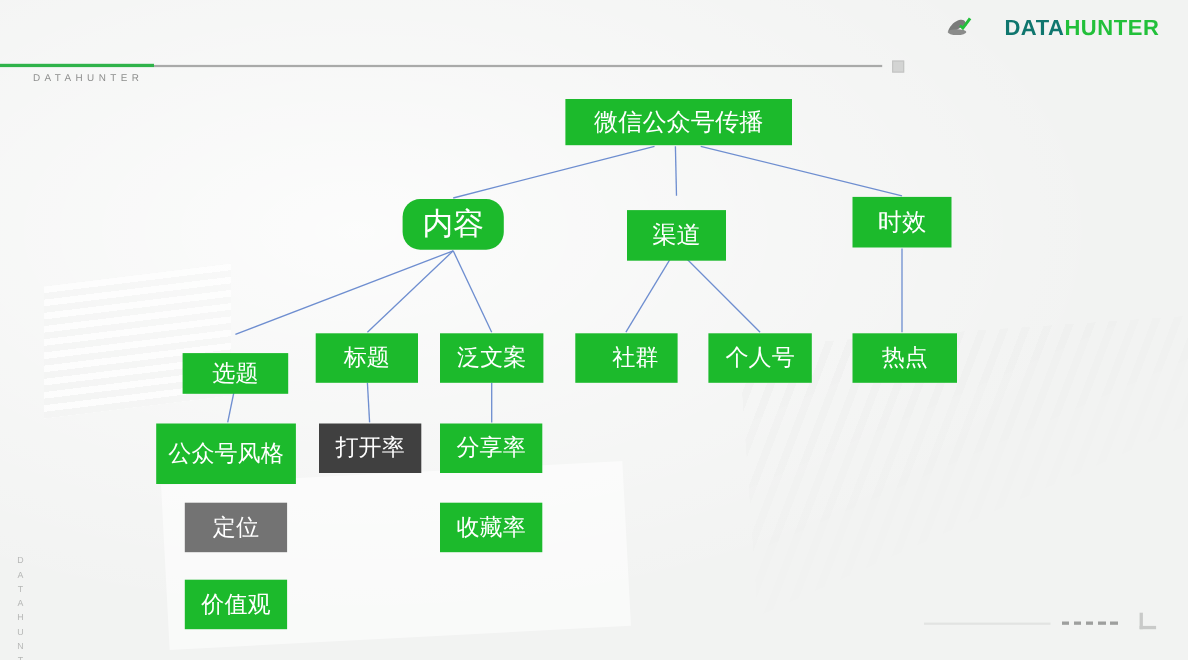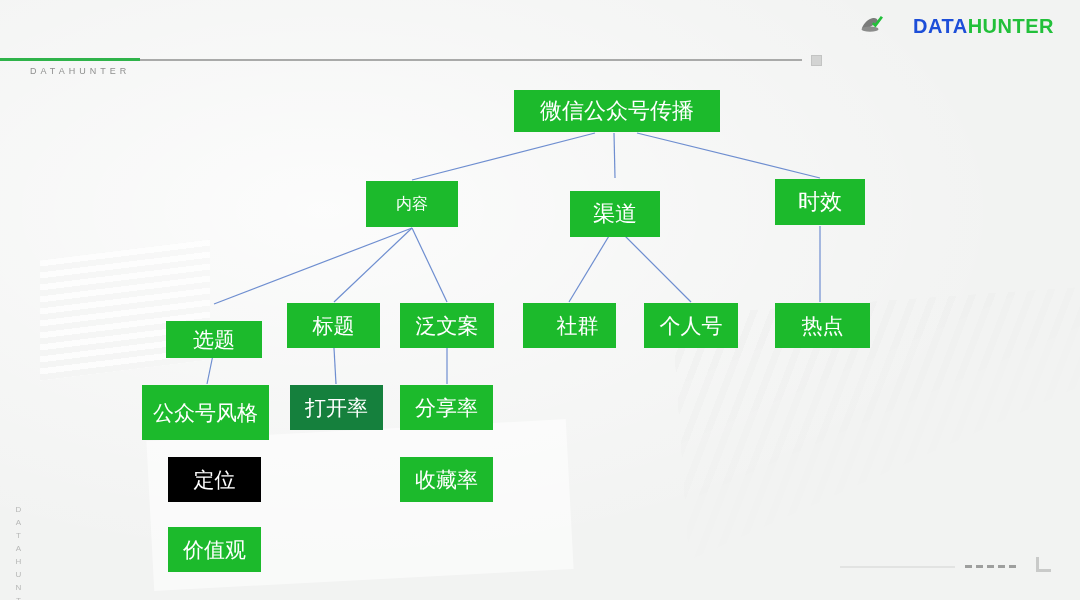--- a/index.html
+++ b/index.html
@@ -120,21 +120,21 @@
     top: 14px;
     display: flex;
     align-items: center;
     gap: 8px;
   }
   .logo-text {
     font-size: 20px;
     font-weight: bold;
     letter-spacing: 0.5px;
   }
-  .logo-data { color: #1d4ed8; margin-left: 20px; }
+  .logo-data { color: #0f766e; margin-left: 20px; }
   .logo-hunter { color: #22c03a; }
 
   
   .side-label {
     position: absolute;
     left: 14px;
     top: 505px;
     font-size: 8px;
     letter-spacing: 4px;
     color: #b6b7b6;
@@ -237,33 +237,33 @@
         <line x1="412" y1="228" x2="447" y2="302" stroke="#6e8ed0" stroke-width="1.2"></line>
         <line x1="615" y1="226" x2="569" y2="302" stroke="#6e8ed0" stroke-width="1.2"></line>
         <line x1="615" y1="226" x2="691" y2="302" stroke="#6e8ed0" stroke-width="1.2"></line>
         <line x1="820" y1="226" x2="820" y2="302" stroke="#6e8ed0" stroke-width="1.2"></line>
         <line x1="214" y1="350" x2="207" y2="384" stroke="#6e8ed0" stroke-width="1.2"></line>
         <line x1="334" y1="348" x2="336" y2="384" stroke="#6e8ed0" stroke-width="1.2"></line>
         <line x1="447" y1="348" x2="447" y2="384" stroke="#6e8ed0" stroke-width="1.2"></line>
       </svg>
     <div id="node-layer">
         <div class="node" style="left: 514px; top: 90px; width: 206px; height: 42px; font-size: 22px; background: rgb(28, 186, 44);">微信公众号传播</div>
-        <div class="node" style="left: 366px; top: 181px; width: 92px; height: 46px; font-size: 16px; background: rgb(28, 186, 44);">内容</div>
+        <div class="node" style="left: 366px; top: 181px; width: 92px; height: 46px; font-size: 28px; background: rgb(28, 186, 44); border-radius: 16px;">内容</div>
         <div class="node" style="left: 570px; top: 191px; width: 90px; height: 46px; font-size: 22px; background: rgb(28, 186, 44);">渠道</div>
         <div class="node" style="left: 775px; top: 179px; width: 90px; height: 46px; font-size: 22px; background: rgb(28, 186, 44);">时效</div>
         <div class="node" style="left: 166px; top: 305px; width: 96px; height: 37px; font-size: 21px; background: rgb(28, 186, 44); margin-top: 16px;">选题</div>
         <div class="node" style="left: 287px; top: 303px; width: 93px; height: 45px; font-size: 21px; background: rgb(28, 186, 44);">标题</div>
         <div class="node" style="left: 400px; top: 303px; width: 94px; height: 45px; font-size: 21px; background: rgb(28, 186, 44);">泛文案</div>
         <div class="node" style="left: 523px; top: 303px; width: 93px; height: 45px; font-size: 21px; background: rgb(28, 186, 44); padding-left: 16px;">社群</div>
         <div class="node" style="left: 644px; top: 303px; width: 94px; height: 45px; font-size: 21px; background: rgb(28, 186, 44);">个人号</div>
         <div class="node" style="left: 775px; top: 303px; width: 95px; height: 45px; font-size: 21px; background: rgb(28, 186, 44);">热点</div>
         <div class="node" style="left: 142px; top: 385px; width: 127px; height: 55px; font-size: 21px; background: rgb(28, 186, 44);">公众号风格</div>
-        <div class="node" style="left: 290px; top: 385px; width: 93px; height: 45px; font-size: 21px; background: #15803d;">打开率</div>
+        <div class="node" style="left: 290px; top: 385px; width: 93px; height: 45px; font-size: 21px; background: #404040;">打开率</div>
         <div class="node" style="left: 400px; top: 385px; width: 93px; height: 45px; font-size: 21px; background: rgb(28, 186, 44);">分享率</div>
-        <div class="node" style="left: 168px; top: 457px; width: 93px; height: 45px; font-size: 21px; background: #000000;">定位</div>
+        <div class="node" style="left: 168px; top: 457px; width: 93px; height: 45px; font-size: 21px; background: #737373;">定位</div>
         <div class="node" style="left: 400px; top: 457px; width: 93px; height: 45px; font-size: 21px; background: rgb(28, 186, 44);">收藏率</div>
         <div class="node" style="left: 168px; top: 527px; width: 93px; height: 45px; font-size: 21px; background: rgb(28, 186, 44);">价值观</div>
       </div>
   </div>
 
   <div class="foot-line"></div>
   <div class="foot-dashes"></div>
   <div class="foot-corner"></div>
 
 </div>

